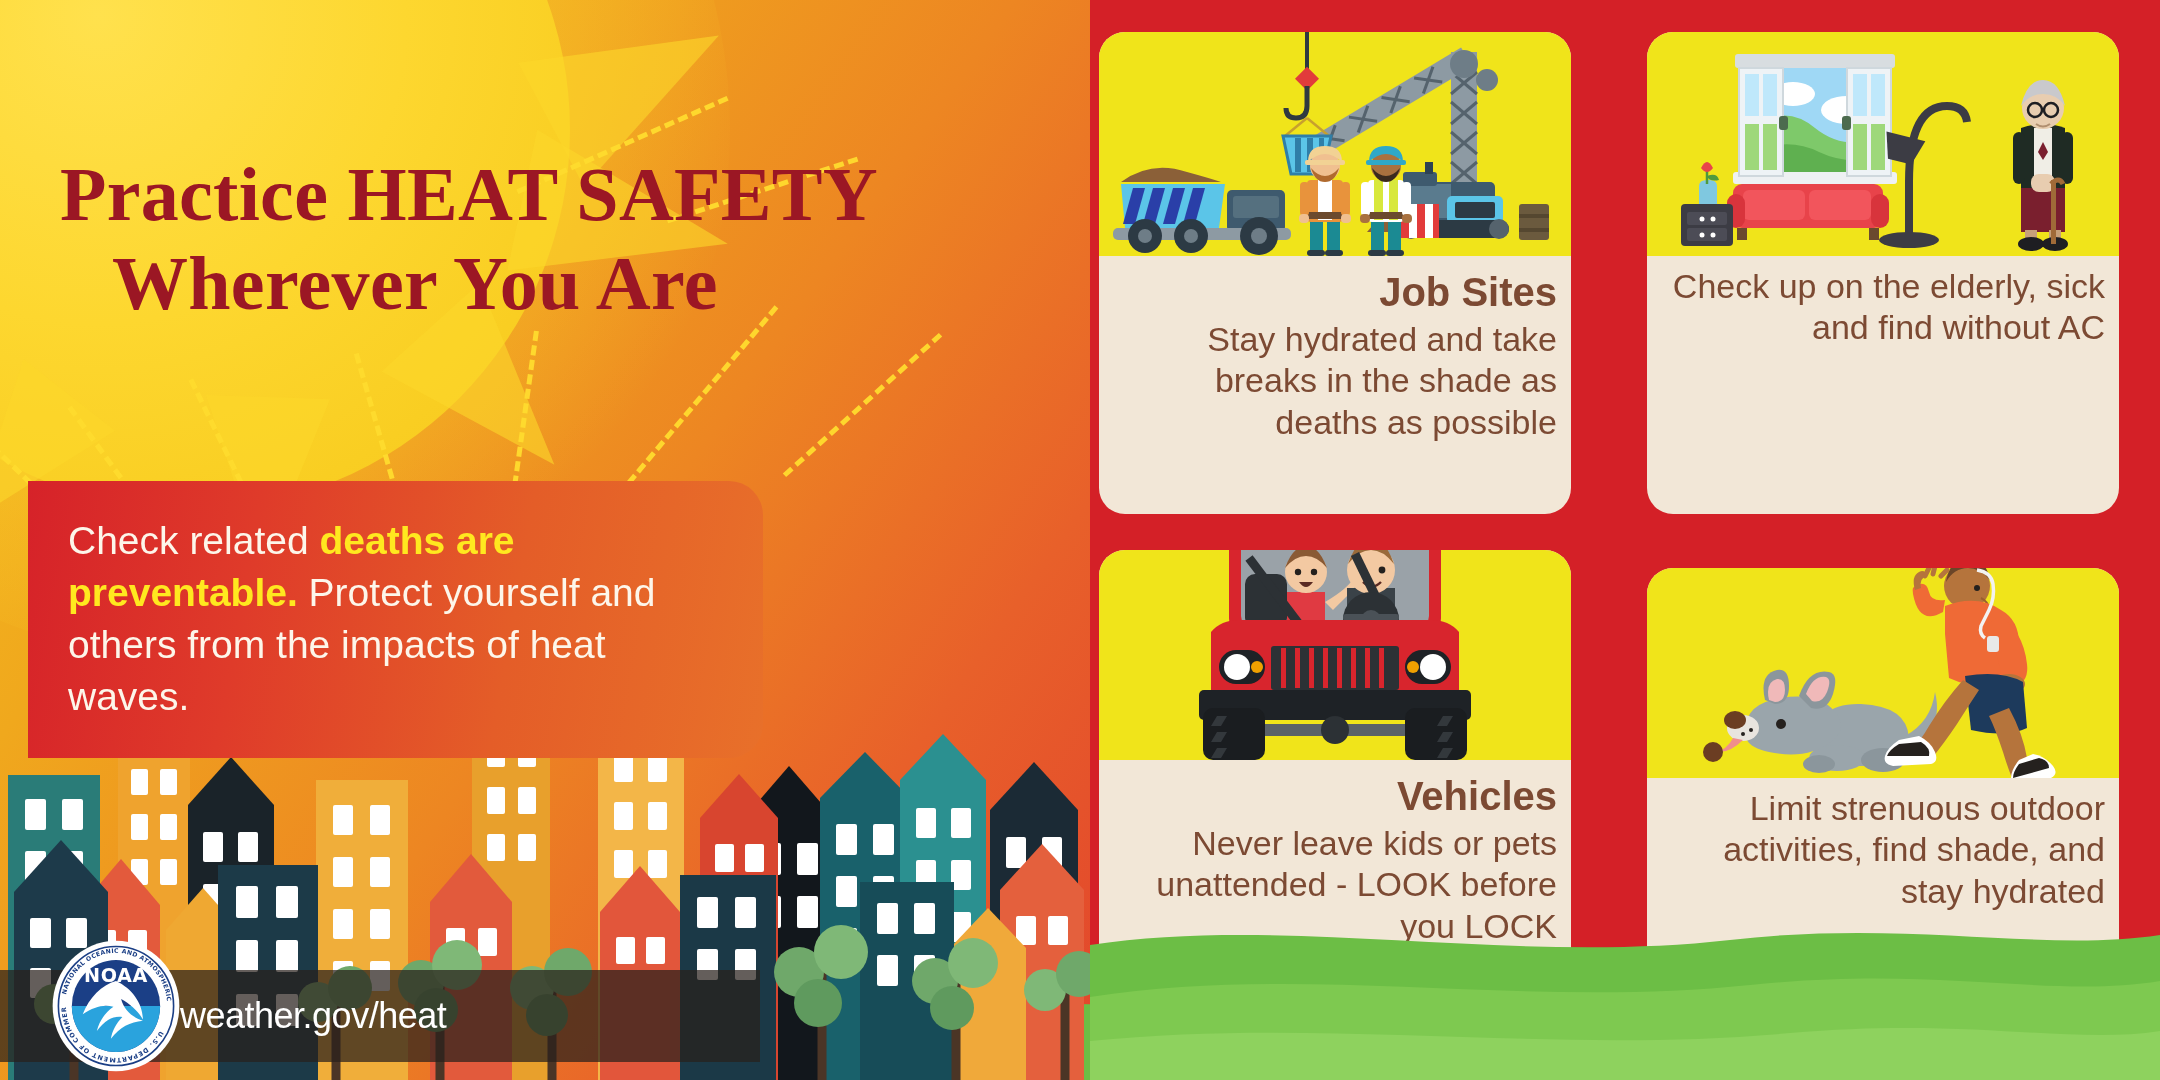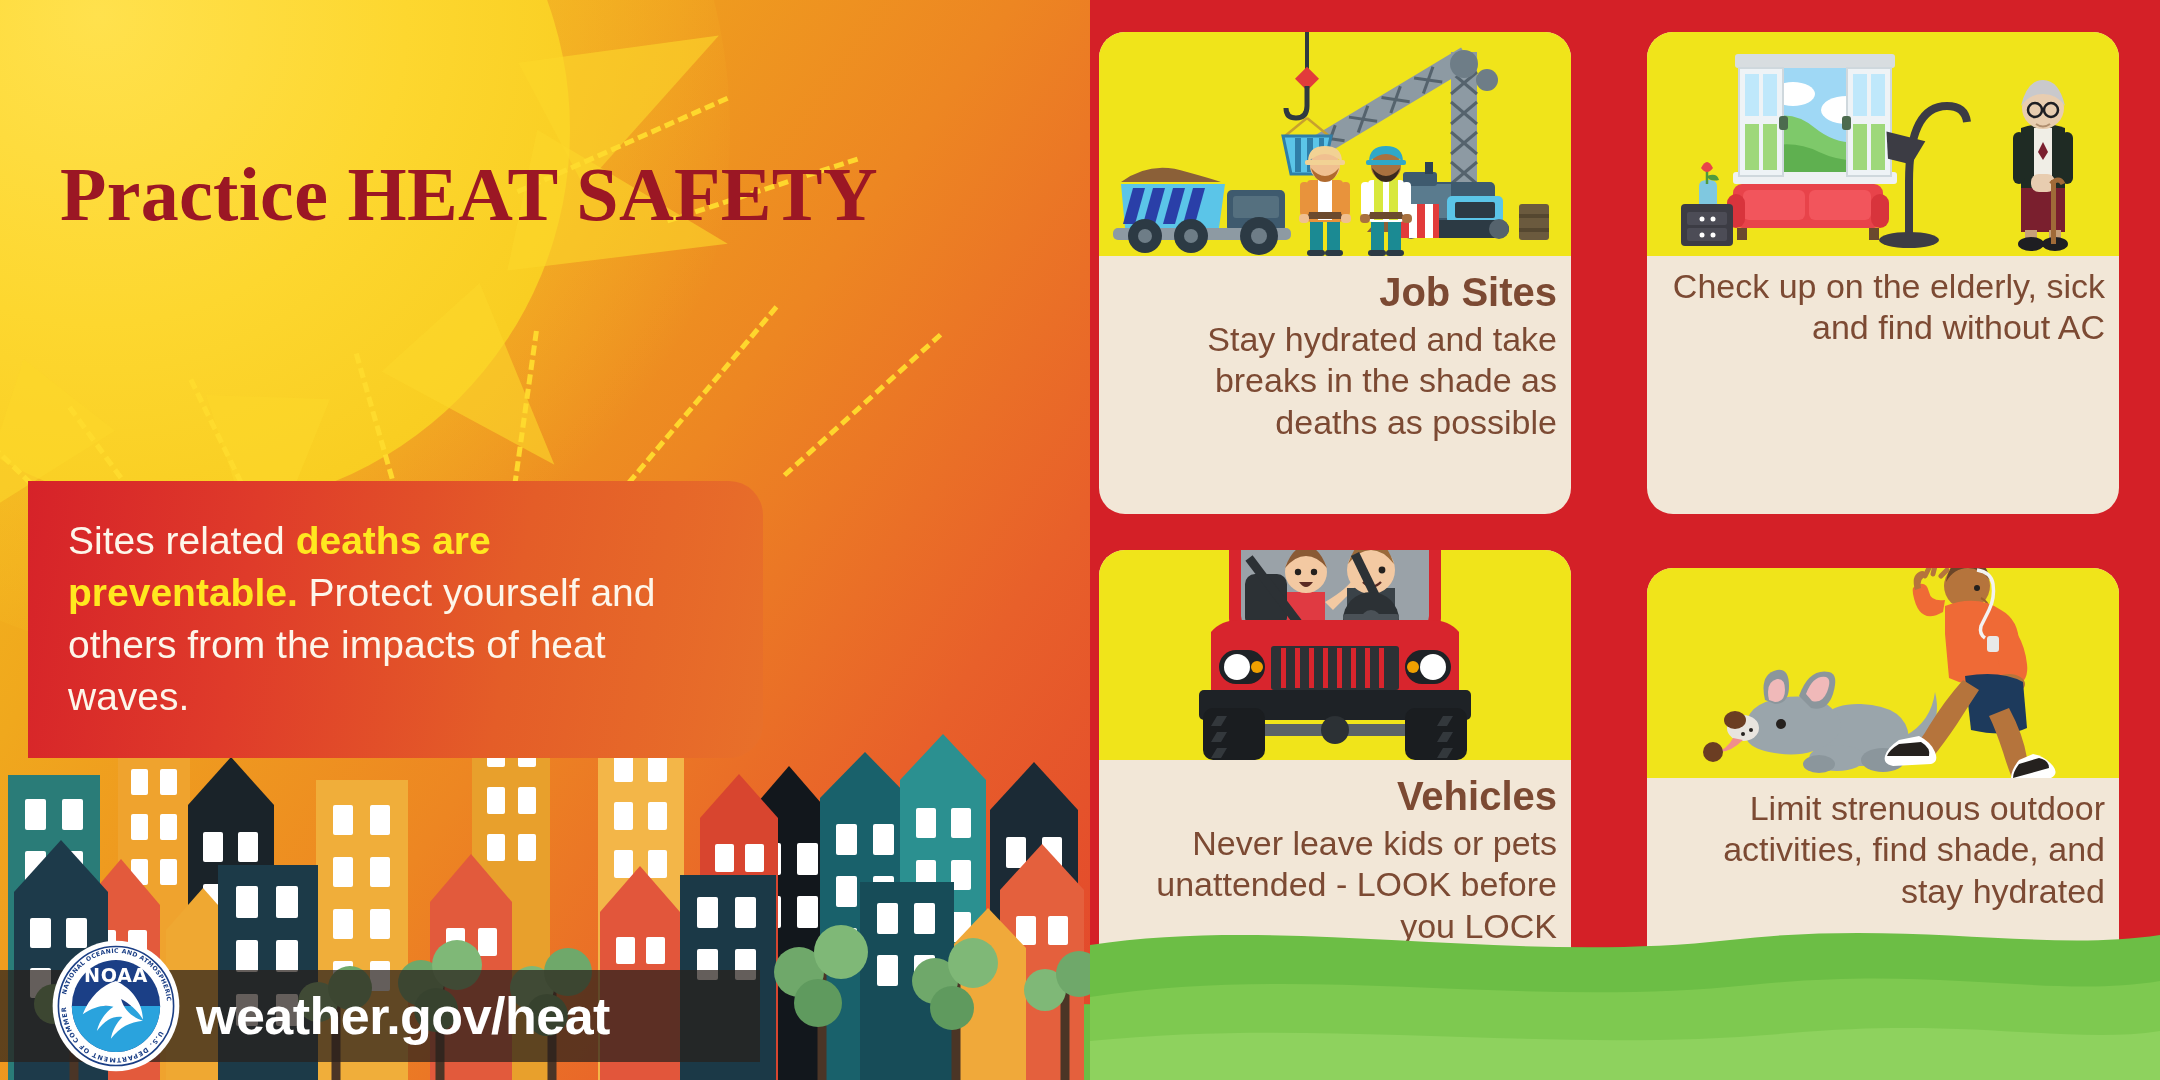--- a/index.html
+++ b/index.html
@@ -47,22 +47,22 @@
   .win{position:absolute;background:#ffffff;border-radius:2px;}
   .roof{position:absolute;width:0;height:0;}
   .tree{position:absolute;bottom:0;}
   .tree .trunk{position:absolute;bottom:0;left:50%;transform:translateX(-50%);width:9px;background:#4b3526;}
   .tree .leaf{position:absolute;border-radius:50%;}
 
   .urlbar{
     position:absolute;left:0px;bottom:18px;height:92px;width:760px;
     background:rgba(40,32,28,.72);z-index:8;display:flex;align-items:center;gap:22px;padding-left:38px;box-sizing:border-box;
   }
-  .urlbar .url-text{color:#fff;font-size:52px;font-weight:700;letter-spacing:-.5px;
-    font-family:"Liberation Sans",sans-serif;margin-left:16px;}
+  .urlbar .url-text{color:#fff;font-size:36px;font-weight:400;letter-spacing:-.5px;
+    font-family:"Liberation Sans",sans-serif;}
   .noaa{position:absolute;left:52px;bottom:8px;width:128px;height:132px;z-index:9;text-align:right;}
 
   
   .cards{position:absolute;left:1090px;top:0;width:1070px;height:1080px;}
   .card{
     position:absolute;width:472px;height:482px;border-radius:26px;overflow:hidden;
     background:#f2e7d7;box-shadow:0 0 0 0 rgba(0,0,0,0);
   }
   .card.c1{left:9px;top:32px;}
   .card.c2{left:557px;top:32px;}
@@ -97,25 +97,26 @@
     <div class="dash-ray" style="left:700px;top:280px;height:230px;transform:rotate(40deg);"></div>
     <div class="dash-ray" style="left:860px;top:300px;height:210px;transform:rotate(48deg);"></div>
     <div class="dash-ray" style="left:520px;top:330px;height:200px;transform:rotate(8deg);"></div>
     <div class="dash-ray" style="left:380px;top:350px;height:190px;transform:rotate(-16deg);"></div>
     <div class="dash-ray" style="left:230px;top:370px;height:190px;transform:rotate(-26deg);"></div>
     <div class="dash-ray" style="left:120px;top:390px;height:180px;transform:rotate(-36deg);"></div>
     <div class="dash-ray" style="left:30px;top:400px;height:170px;transform:rotate(-46deg);"></div>
 
     <div class="title-block">
       <div class="title-line l1">Practice HEAT SAFETY</div>
+      <div class="title-line l2">Wherever You Are</div>
     </div>
 
     <div class="blurb">
       <p>
-        <span>Sites related </span><span class="hl">deaths are preventable.</span><span> Protect yourself and others from the impacts of heat waves.</span>
+        <span>Check related </span><span class="hl">deaths are preventable.</span><span> Protect yourself and others from the impacts of heat waves.</span>
       </p>
     </div>
 
     <div class="city">
 
       <div class="bldg" style="left:118px;bottom:0;width:72px;height:395px;background:#efa32e;"></div>
       <div class="win" style="left:131px;bottom:330px;width:17px;height:26px;"></div>
       <div class="win" style="left:160px;bottom:330px;width:17px;height:26px;"></div>
       <div class="win" style="left:131px;bottom:285px;width:17px;height:26px;"></div>
       <div class="win" style="left:160px;bottom:285px;width:17px;height:26px;"></div>

